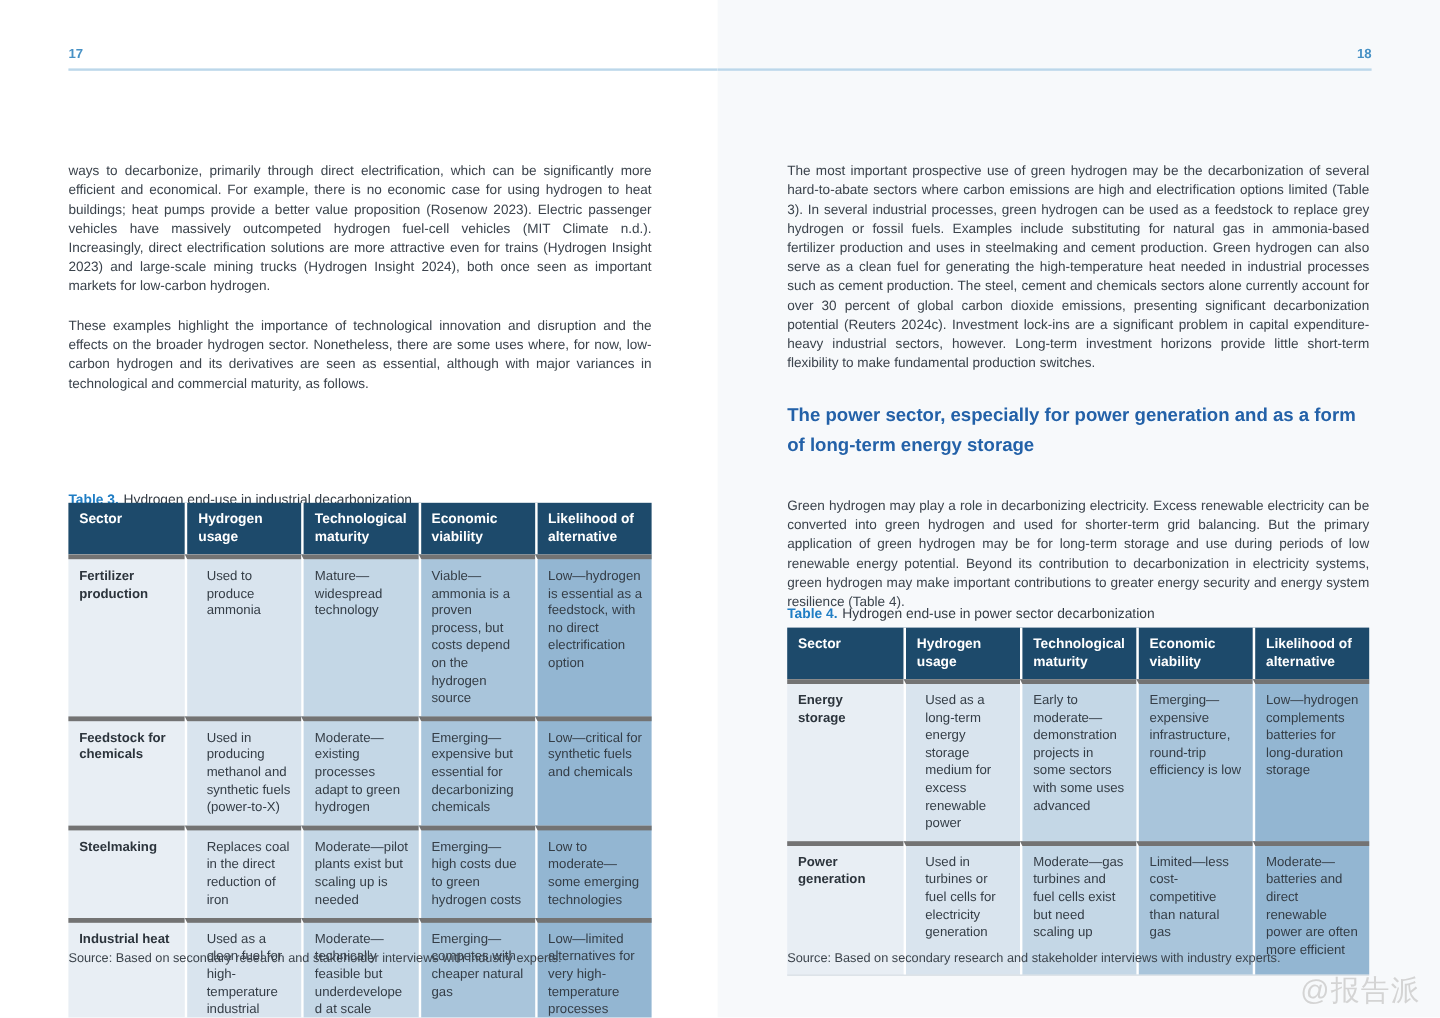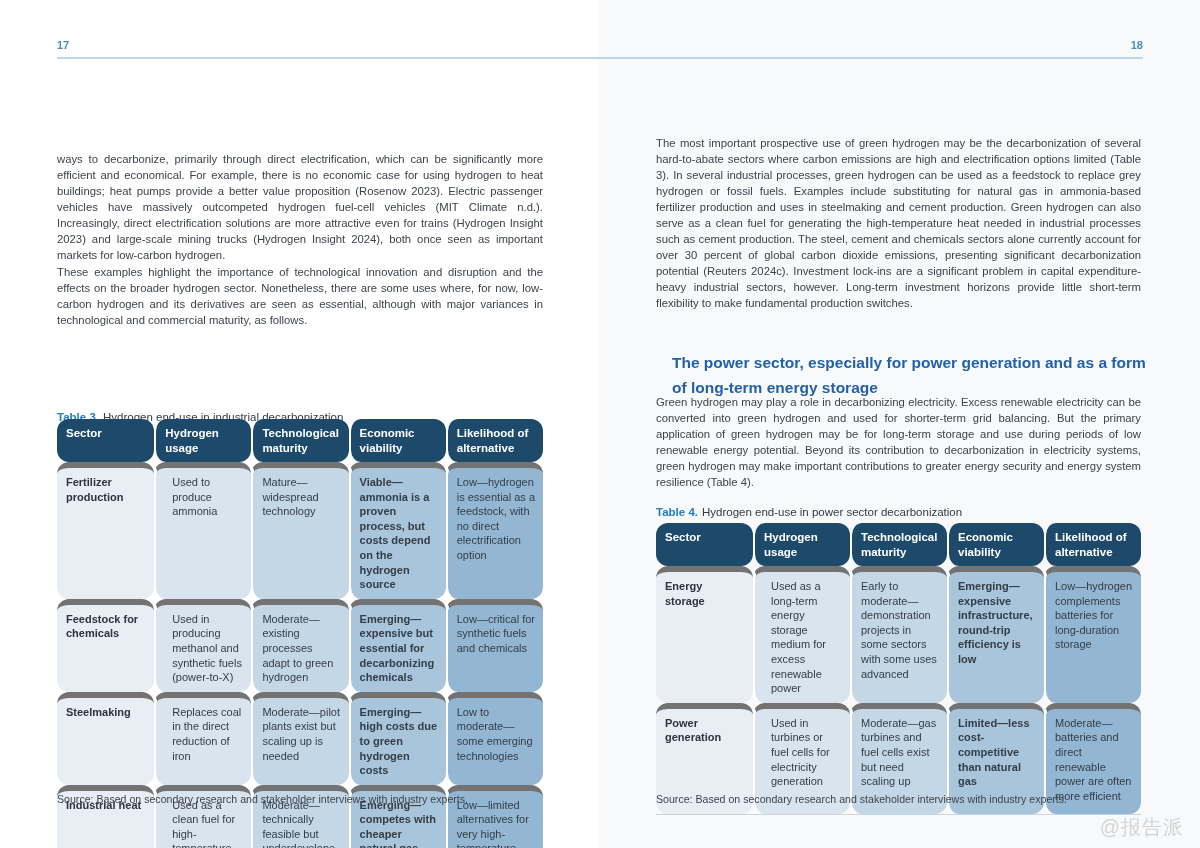--- a/index.html
+++ b/index.html
@@ -34,58 +34,58 @@
   }
   .table-caption{font-size:11.5px;line-height:15px;color:#333b44;}
   .table-caption .cap-label{color:#1f7dc4;font-weight:700;}
   .table-caption .cap-text{margin-left:4px;}
 
   table.datatable{
     width:100%;table-layout:fixed;border-collapse:separate;border-spacing:0;
     border-bottom:1px solid #ccd4db;
   }
   table.datatable th, table.datatable td{
-    vertical-align:top;padding:7px 8px 7px 9px;word-wrap:break-word;border-radius:12px;
+    vertical-align:top;padding:7px 8px 7px 9px;word-wrap:break-word;
   }
   table.datatable th{
     background:#1d4a6b;color:#ffffff;font-size:11.5px;line-height:14.5px;
     font-weight:700;text-align:left;height:37px;box-sizing:border-box;
   }
   table.datatable td{
     font-size:11px;line-height:14.6px;color:#343d46;box-sizing:border-box;
   }
   table.datatable th + th, table.datatable td + td{border-left:2px solid #ffffff;}
-  table.datatable tbody td{border-top:6px solid #737373;}
+  table.datatable tbody td{border-top:4px solid #737373;}
   table.datatable td:nth-child(1){background:#e8eef4;font-weight:700;color:#2c343c;}
   table.datatable td:nth-child(2){background:#d9e4ee;padding-left:16px;}
   table.datatable td:nth-child(3){background:#c4d7e6;}
-  table.datatable td:nth-child(4){background:#a9c5db;font-weight:bold;}
+  table.datatable td:nth-child(4){background:#a9c5db;}
   table.datatable td:nth-child(5){background:#93b6d2;}
 
   #table3 tbody tr:nth-child(1){height:95px;}
   #table3 tbody tr:nth-child(2){height:78px;}
   #table3 tbody tr:nth-child(3){height:77px;}
   #table3 tbody tr:nth-child(4){height:74px;}
   #table4 tbody tr:nth-child(1){height:115px;}
   #table4 tbody tr:nth-child(2){height:111px;}
 
   .source-note{
     font-size:10.6px;line-height:13px;color:#3c444c;
   }
   .watermark{
-    position:absolute;right:16px;bottom:7px;font-size:20px;color:#d4d4d4;
+    position:absolute;right:16px;bottom:7px;font-size:24px;color:#d4d4d4;
     letter-spacing:1px;
     margin-left:11px;
   }
 
   
-  #lp-p1{top:140px;}  #lp-p2{top:253px;}
+  #lp-p1{top:124px;}  #lp-p2{top:253px;}
   #lp-heading{top:348px;} #lp-caption{top:398px;margin-top:12px;}
   #lp-table{top:419px;}  #lp-source{top:793px;}
-  #rp-p1{top:124px;}  #rp-heading{top:334px;} #rp-p2{top:383px;}
+  #rp-p1{top:124px;}  #rp-heading{top:334px;} #rp-p2{top:403px;}
   #rp-caption{top:505px;} #rp-table{top:523px;} #rp-source{top:793px;}
 </style>
 </head>
 <body>
 
 <div id="stage">
 
   <div class="page" id="page-left">
     <div class="pageno">17</div>
     <div class="rule"></div>
@@ -144,21 +144,21 @@
 
     <div class="abs col source-note" id="lp-source">Source: Based on secondary research and stakeholder interviews with industry experts.</div>
   </div>
 
   <div class="page" id="page-right">
     <div class="pageno">18</div>
     <div class="rule"></div>
 
     <p class="abs col body-text" id="rp-p1">The most important prospective use of green hydrogen may be the decarbonization of several hard-to-abate sectors where carbon emissions are high and electrification options limited (Table 3). In several industrial processes, green hydrogen can be used as a feedstock to replace grey hydrogen or fossil fuels. Examples include substituting for natural gas in ammonia-based fertilizer production and uses in steelmaking and cement production. Green hydrogen can also serve as a clean fuel for generating the high-temperature heat needed in industrial processes such as cement production. The steel, cement and chemicals sectors alone currently account for over 30 percent of global carbon dioxide emissions, presenting significant decarbonization potential (Reuters 2024c). Investment lock-ins are a significant problem in capital expenditure-heavy industrial sectors, however. Long-term investment horizons provide little short-term flexibility to make fundamental production switches.</p>
 
-    <h2 class="abs col section-heading" id="rp-heading" style="margin:16px">The power sector, especially for power generation and as a form of long-term energy storage</h2>
+    <h2 class="abs col section-heading" id="rp-heading" style="margin:0">The power sector, especially for power generation and as a form of long-term energy storage</h2>
 
     <p class="abs col body-text" id="rp-p2">Green hydrogen may play a role in decarbonizing electricity. Excess renewable electricity can be converted into green hydrogen and used for shorter-term grid balancing. But the primary application of green hydrogen may be for long-term storage and use during periods of low renewable energy potential. Beyond its contribution to decarbonization in electricity systems, green hydrogen may make important contributions to greater energy security and energy system resilience (Table 4).</p>
 
     <div class="abs col table-caption" id="rp-caption">
       <span class="cap-label">Table 4.</span><span class="cap-text">Hydrogen end-use in power sector decarbonization</span>
     </div>
 
     <div class="abs col" id="rp-table">
       <table class="datatable" id="table4">
         <thead>

